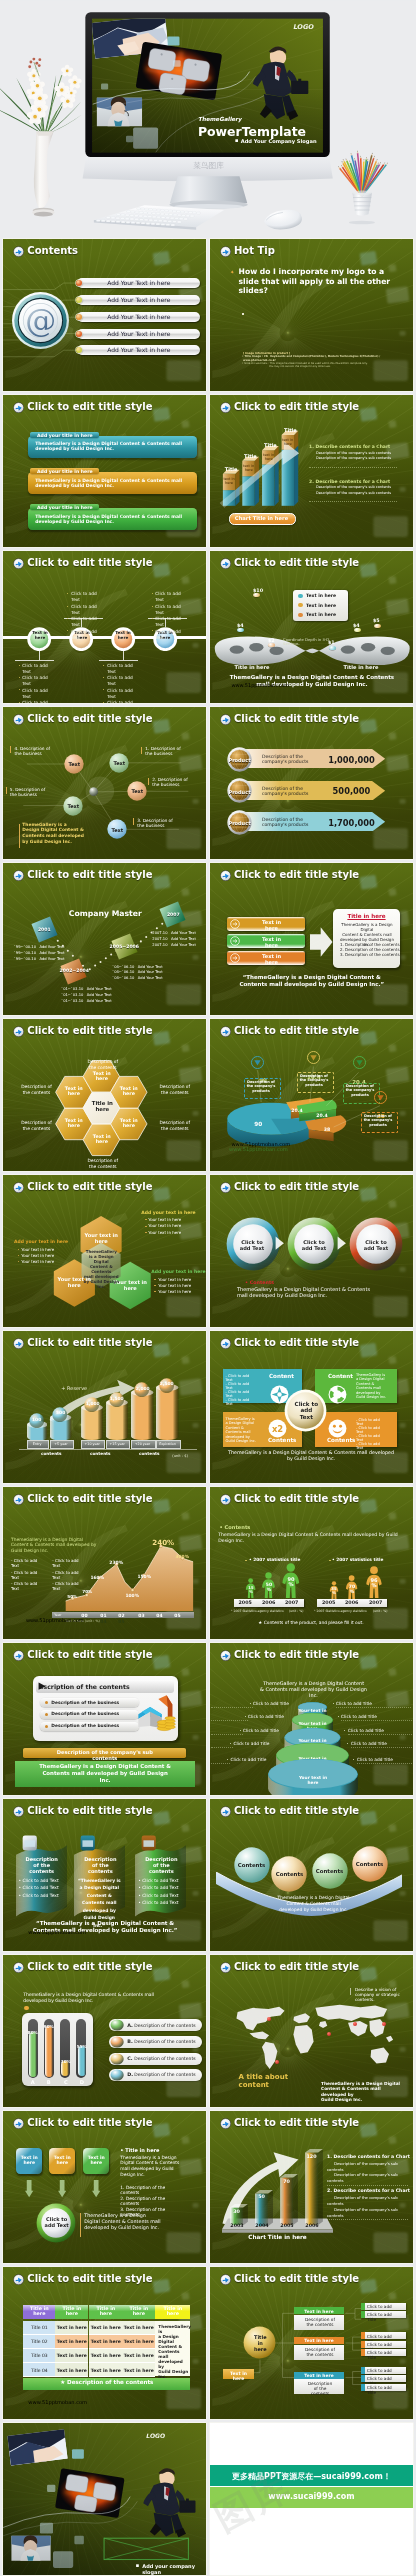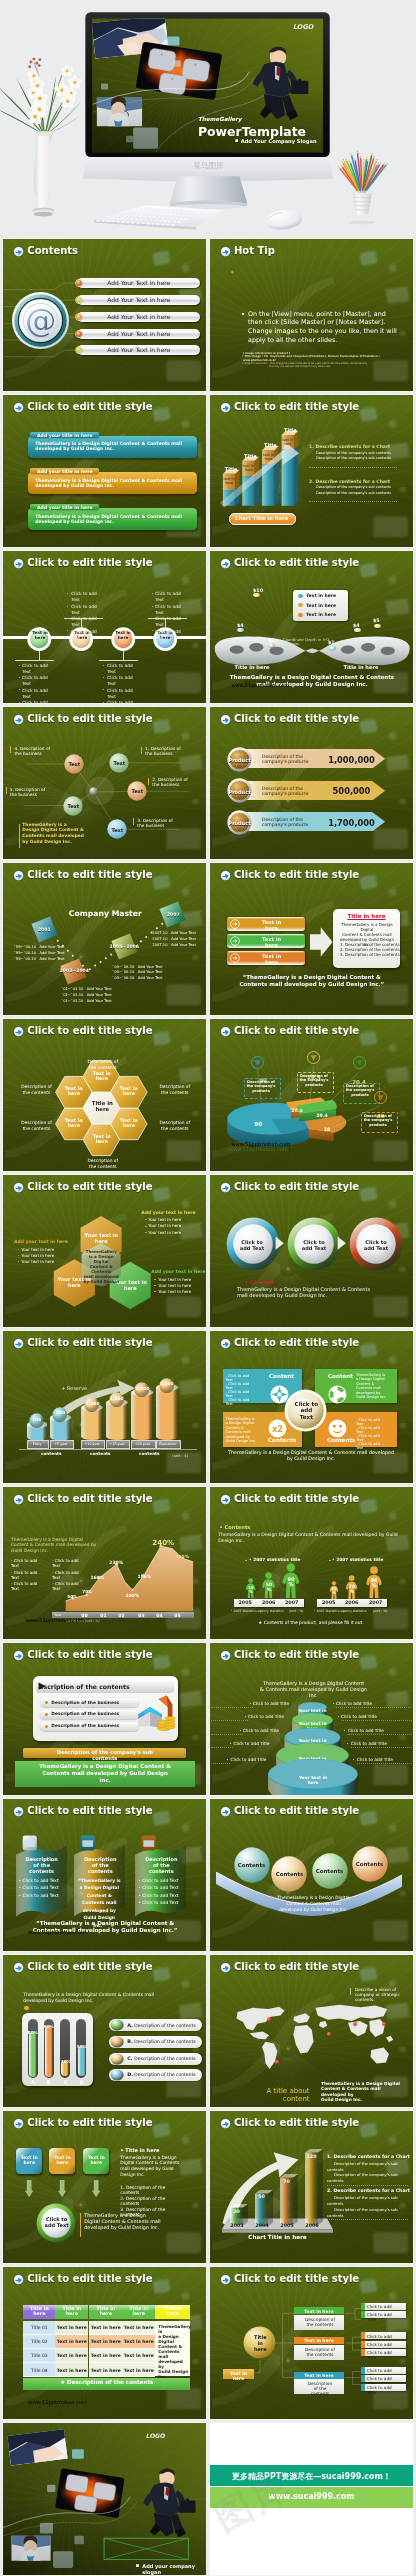--- a/index.html
+++ b/index.html
@@ -651,22 +651,22 @@
         </div>
         <div class="slide c2">
           <svg class="bgart" viewBox="0 0 341.5 256" preserveAspectRatio="none">
             <use href="#bgart"></use>
           </svg>
           <svg class="tic" viewBox="0 0 20 20">
             <use href="#icoarrow"></use>
           </svg>
           <div class="ttl">Hot Tip</div>
           <div class="ab" style="left:20px;top:30px;font-size:5.4px;color:#e8a93c">✦</div>
+          <div class="ab" style="left:28.6px;top:28.6px;width:159px;font-size:7.6px;font-weight:bold;color:#fff;line-height:9.5px;">How do I incorporate my logo to a slide that will apply to all the other slides?</div>
           <div class="ab" style="left:32px;top:74px;width:2.4px;height:2.4px;background:#e6e6d0"></div>
-          <div class="ab" style="left:38px;top:71px;width:149px;font-size:6.4px;color:#fff;line-height:8.7px;">On the [View] menu, point to [Master], and then click [Slide Master] or [Notes Master]. Change images to the one you like, then it will apply to all the other slides.</div>
           <div class="ab" style="left:33px;top:113px;font-size:2.6px;font-weight:bold;color:#e8d890;">[ Image information in product ]</div>
           <div class="ab" style="left:32px;top:116px;font-size:2.6px;font-weight:bold;color:#dcd8a8;">• Title Image : CD_ Keyboards and Computers(PhotoDisc), Modern Technologies 2(PhotoDisc) /</div>
           <div class="ab" style="left:33px;top:120px;font-size:2.6px;font-weight:bold;color:#dcd8a8;">www.photoeclub.co.kr</div>
           <div class="ab" style="left:32px;top:123px;font-size:2.5px;color:#c9cf9a;">• Note to customers : This image has been licensed to be used within this PowerPoint template only.</div>
           <div class="ab" style="left:59px;top:126px;font-size:2.5px;color:#c9cf9a;">You may not extract the image for any other use.</div>
         </div>
       </div>
 <div class="row">
         <div class="slide c1">
           <svg class="bgart" viewBox="0 0 341.5 256" preserveAspectRatio="none">
@@ -2397,21 +2397,21 @@
           </svg>
           <div class="ab" style="left:57px;top:62px;width:4.2px;height:4.2px;border-radius:50%;background:radial-gradient(circle at 35% 30%,#ff7a6a,#c01818)"></div>
           <div class="ab" style="left:65px;top:105px;width:4.2px;height:4.2px;border-radius:50%;background:radial-gradient(circle at 35% 30%,#ff7a6a,#c01818)"></div>
           <div class="ab" style="left:117px;top:77px;width:4.2px;height:4.2px;border-radius:50%;background:radial-gradient(circle at 35% 30%,#ff7a6a,#c01818)"></div>
           <div class="ab" style="left:143px;top:67px;width:4.2px;height:4.2px;border-radius:50%;background:radial-gradient(circle at 35% 30%,#ff7a6a,#c01818)"></div>
           <div class="ab" style="left:172px;top:67px;width:4.2px;height:4.2px;border-radius:50%;background:radial-gradient(circle at 35% 30%,#ff7a6a,#c01818)"></div>
           <div class="ab" style="left:140px;top:33px;width:0.6px;height:7.1px;background:rgba(255,255,255,.6)"></div>
           <div class="ab" style="left:145px;top:32px;width:57px;font-size:4.2px;color:#fff;line-height:5.4px;">Describe a vision of
 company or strategic
 contents.</div>
-          <div class="ab" style="left:28.6px;top:132px;width:71px;text-align:right;font-size:7px;font-weight:normal;color:#e8c44a;line-height:8.3px;">A title about
+          <div class="ab" style="left:28.6px;top:118px;width:71px;text-align:left;font-size:7px;font-weight:bold;color:#e8c44a;line-height:8.3px;">A title about
 content</div>
           <div class="ab" style="left:111px;top:126px;width:84px;font-size:4.3px;font-weight:bold;color:#fff;line-height:5.6px;">ThemeGallery  is a Design Digital
 Content &amp; Contents mall developed by
 Guild Design Inc.</div>
         </div>
       </div>
 <div class="row">
         <div class="slide c1">
           <svg class="bgart" viewBox="0 0 341.5 256" preserveAspectRatio="none">
             <use href="#bgart"></use>

